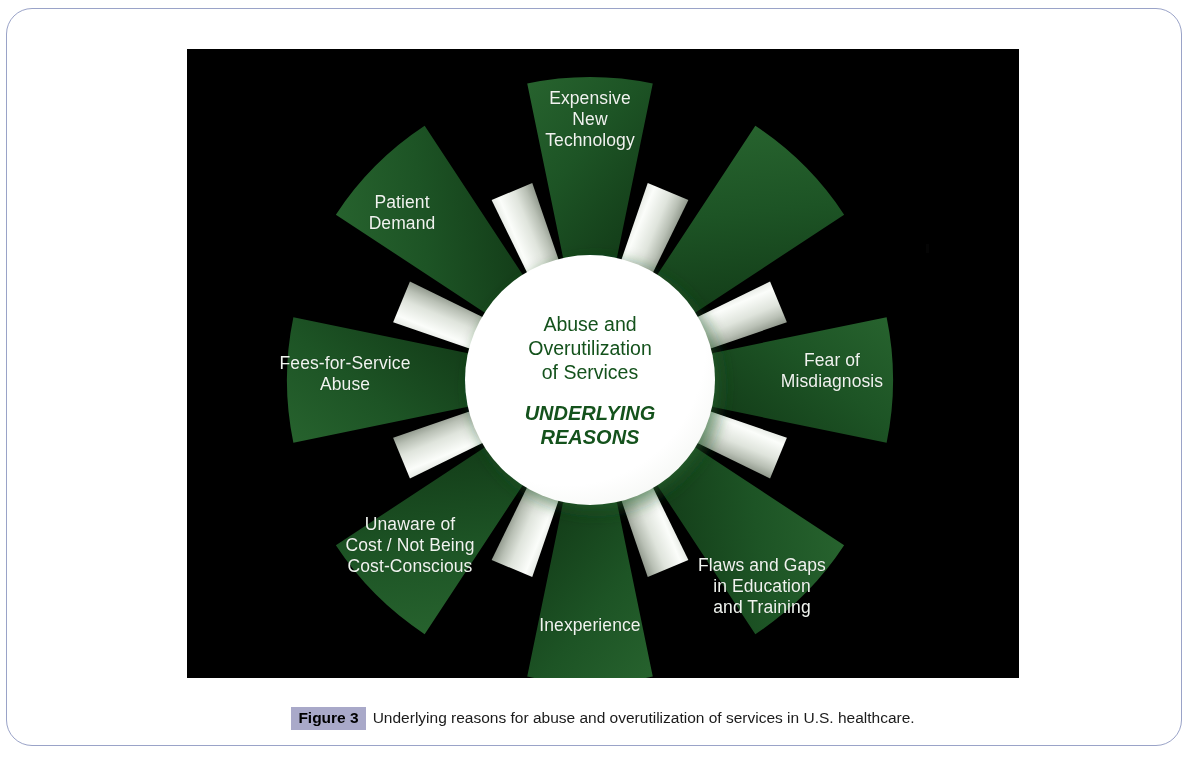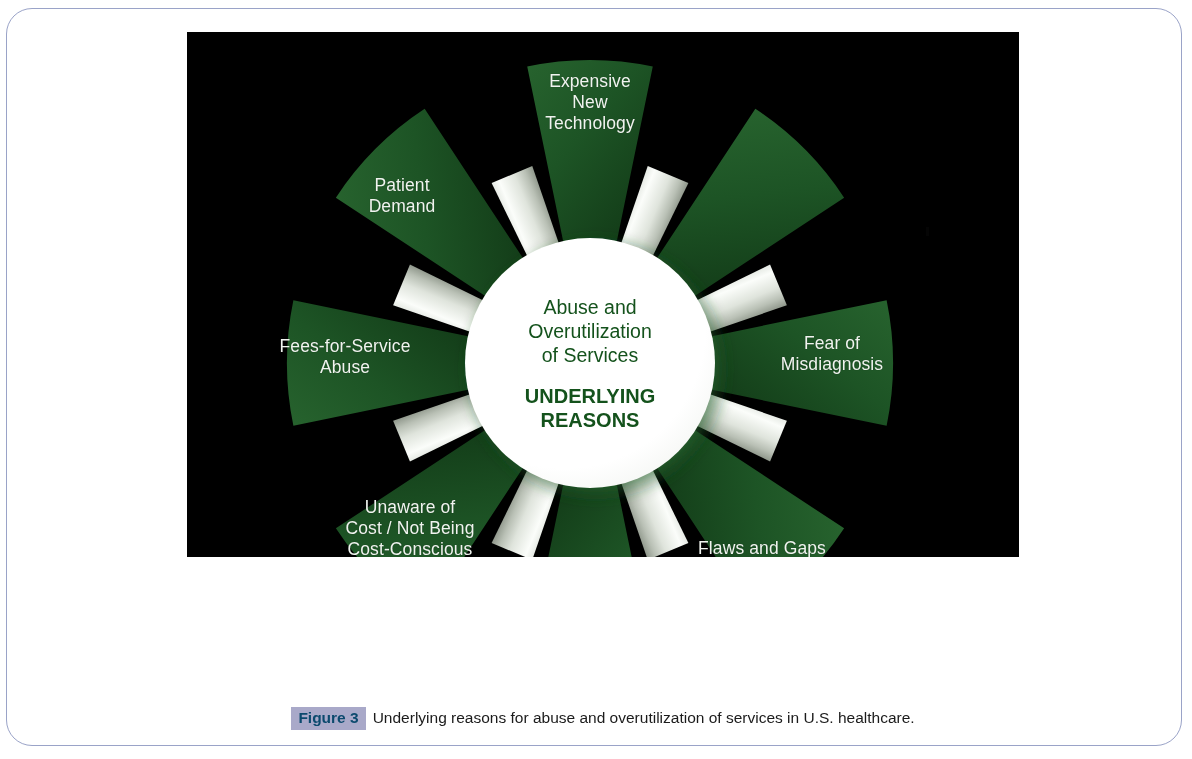--- a/index.html
+++ b/index.html
@@ -24,23 +24,23 @@
     box-sizing: border-box;
     border: 1.5px solid #9aa3c8;
     border-radius: 26px;
     background: #ffffff;
   }
 
   
   #diagram-canvas {
     position: absolute;
     left: 180px;
-    top: 23px;
+    top: 40px;
     width: 832px;
-    height: 525px;
+    height: 629px;
     background: #000000;
     overflow: hidden;
   }
 
   #wheel-svg {
     position: absolute;
     left: 0;
     top: 0;
   }
 
@@ -75,37 +75,38 @@
     white-space: pre-line;
     text-align: center;
   }
   #hub-sub {
     margin-top: 17px;
     color: #14521c;
     font-size: 20px;
     line-height: 24px;
     font-weight: bold;
     white-space: pre-line;
+    font-style: italic;
   }
 
   
   #caption {
     position: absolute;
     left: 180px;
     top: 698px;
     width: 832px;
     text-align: center;
     font-size: 15.5px;
     color: #1b1b1b;
     white-space: nowrap;
   }
   #caption-badge {
     display: inline-block;
     background: #a9a9c9;
-    color: #0c4a6e;
+    color: #000000;
     font-weight: bold;
     padding: 2px 7px 3px 7px;
     font-size: 15.5px;
   }
   #caption-text {
     margin-left: 7px;
     text-align: right;
   }
 
   

